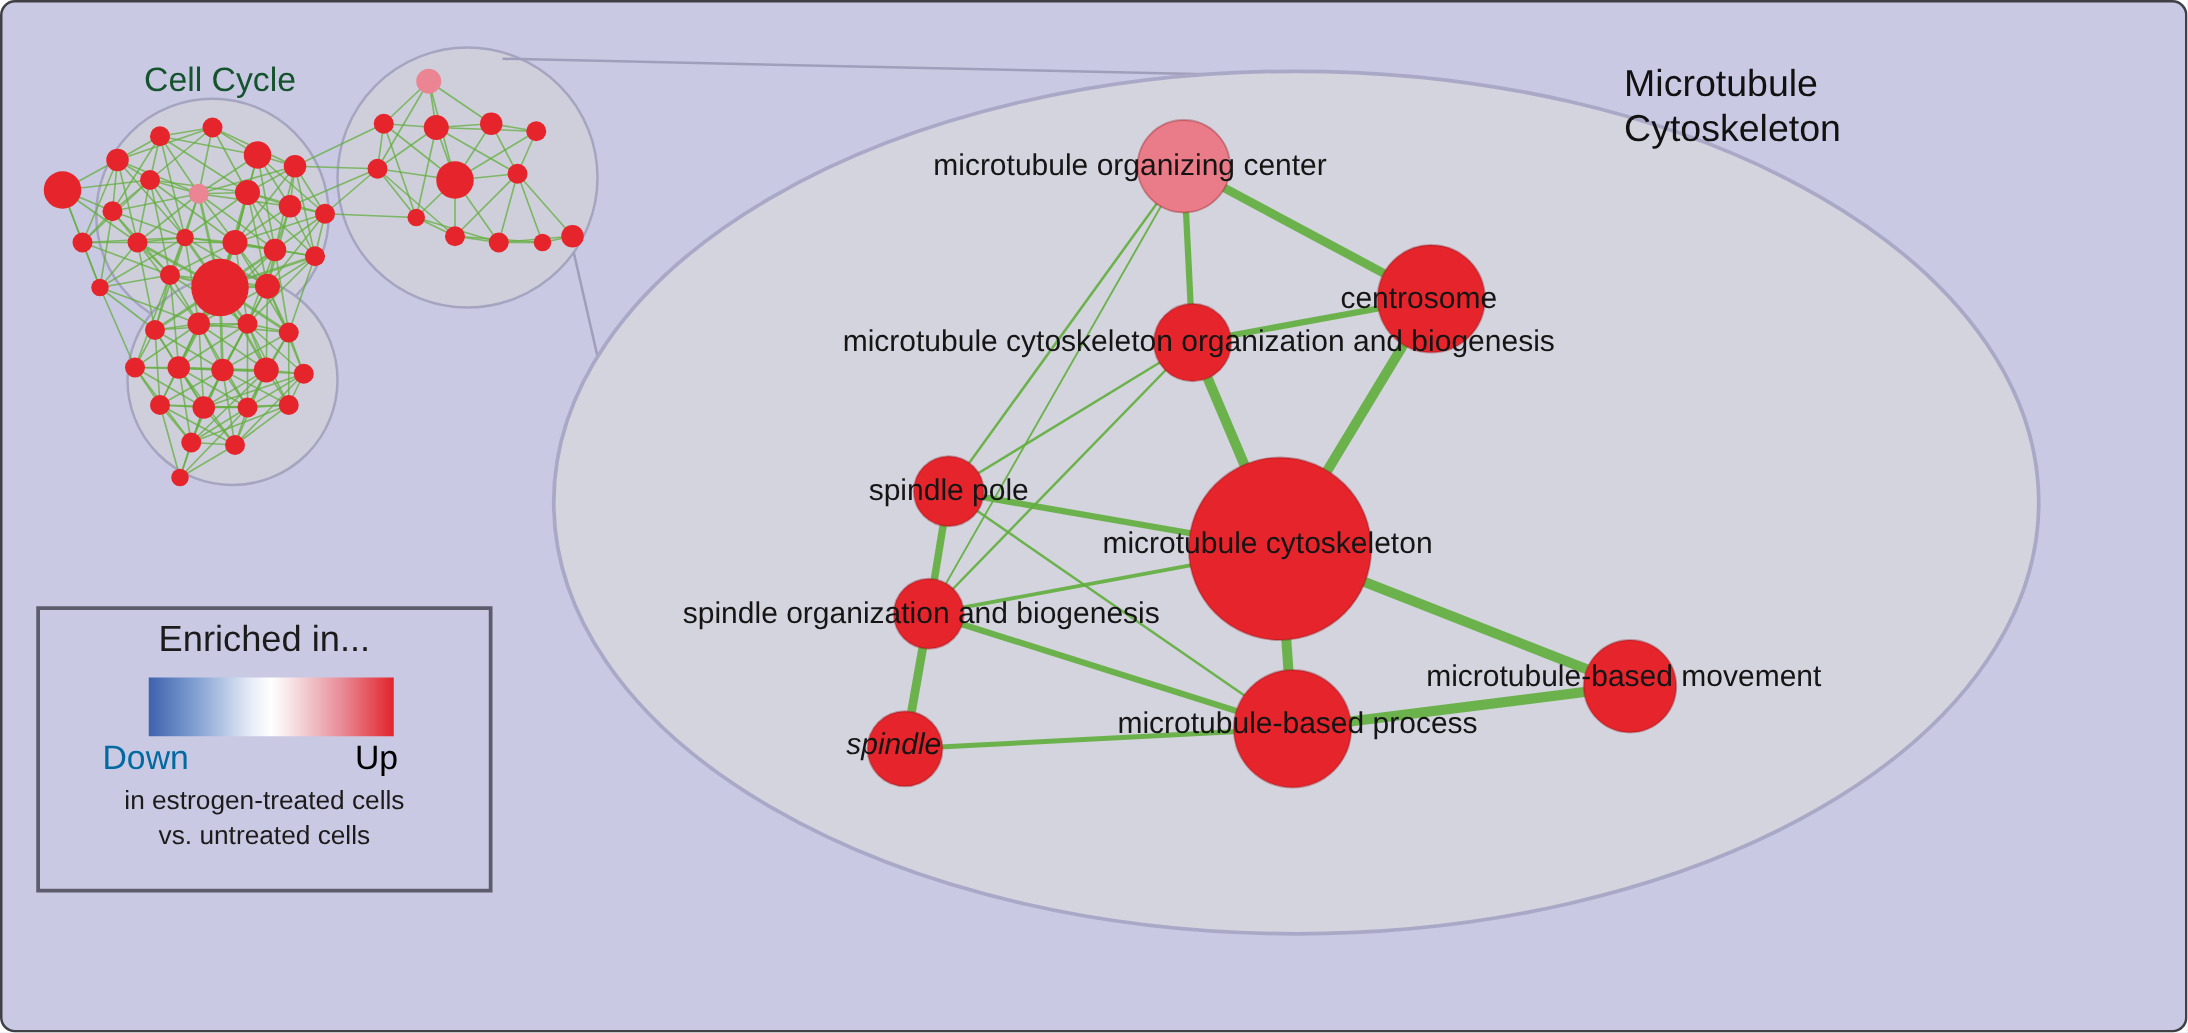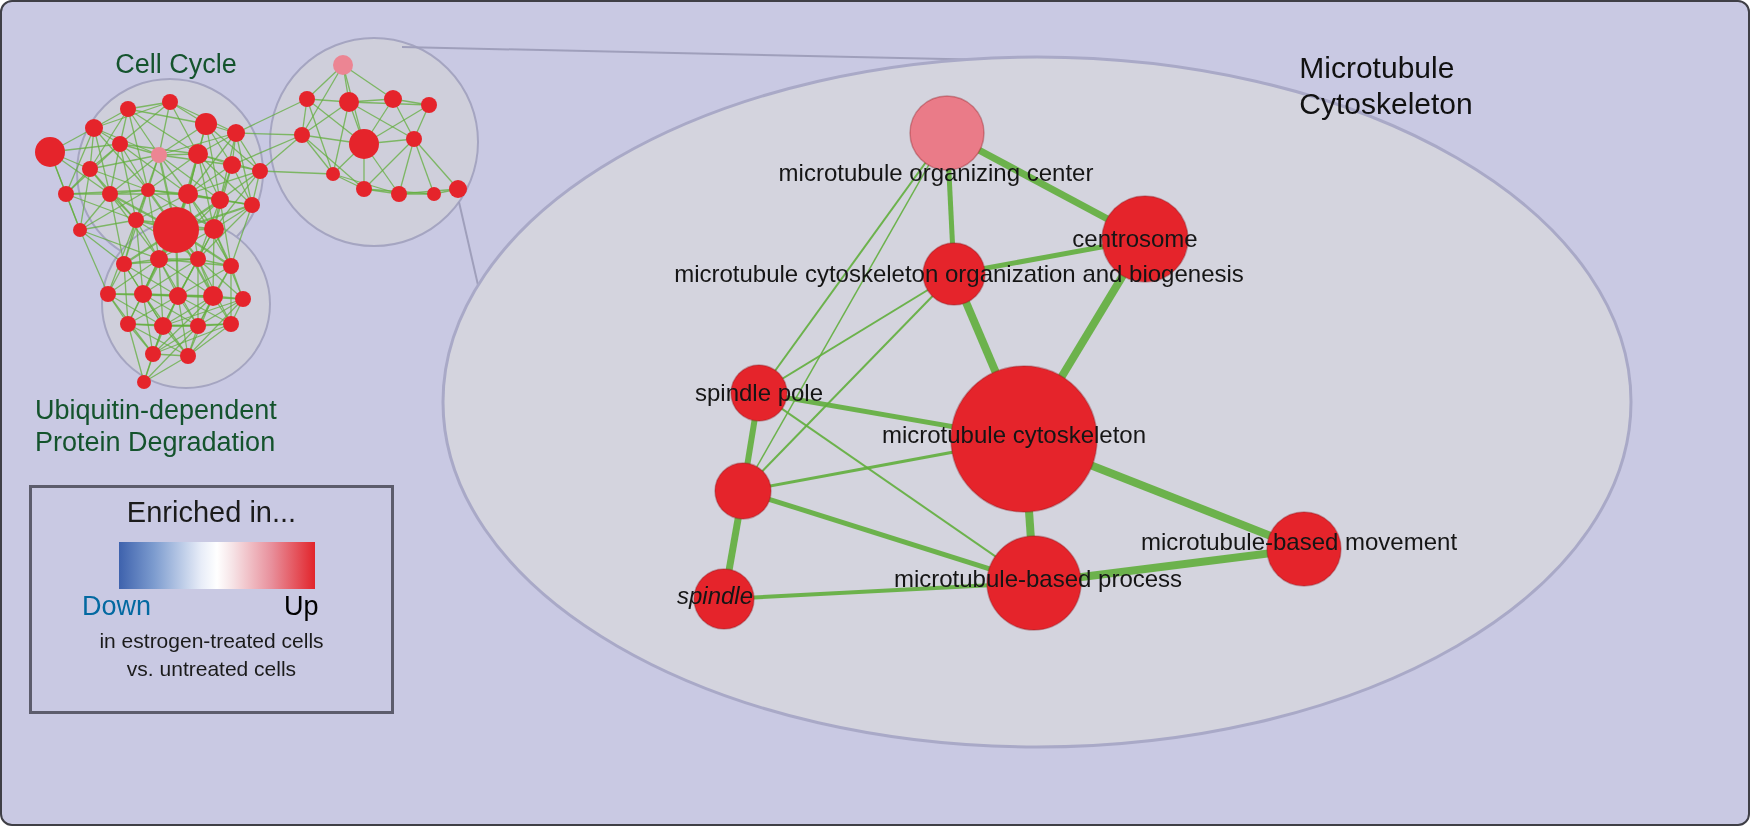--- a/index.html
+++ b/index.html
@@ -399,35 +399,32 @@
       <circle cx="741" cy="489" r="28" fill="#e5242b" stroke="rgba(140,20,25,0.35)" stroke-width="1.5"></circle>
       <circle cx="1302" cy="547" r="37" fill="#e5242b" stroke="rgba(140,20,25,0.35)" stroke-width="1.5"></circle>
       <circle cx="1032" cy="581" r="47" fill="#e5242b" stroke="rgba(140,20,25,0.35)" stroke-width="1.5"></circle>
       <circle cx="722" cy="597" r="30" fill="#e5242b" stroke="rgba(140,20,25,0.35)" stroke-width="1.5"></circle>
     </svg>
 
   <div class="labels">
 
     <div class="gray-label" id="lbl-cell-cycle">Cell Cycle</div>
 
-    <div class="gray-label" id="lbl-ubiquitin">
-      <div>Ubiquitin-dependent</div>
-      <div>Protein Degradation</div>
-    </div>
 
     <div class="detail-title">
       <div>Microtubule</div>
       <div>Cytoskeleton</div>
     </div>
 
-    <div class="node-label" style="left: 934px; top: 131px; margin-top: 40px;">microtubule organizing center</div>
+    <div class="node-label" style="left: 902px; top: 131px;">microtubule organizing center</div>
     <div class="node-label" style="left: 1133px; top: 237px;">centrosome</div>
     <div class="node-label" style="left: 957px; top: 272px;">microtubule cytoskeleton organization and biogenesis</div>
     <div class="node-label" style="left: 757px; top: 391px;">spindle pole</div>
     <div class="node-label" style="left: 1012px; top: 433px;">microtubule cytoskeleton</div>
+    <div class="node-label" style="left: 735px; top: 489px;">spindle organization and biogenesis</div>
     <div class="node-label" style="left: 1297px; top: 540px;">microtubule-based movement</div>
     <div class="node-label" style="left: 1036px; top: 577px;">microtubule-based process</div>
     <div class="node-label" style="left: 713px; top: 594px; font-style: italic;">spindle</div>
 
     <div class="legend">
       <div class="legend-title">Enriched in...</div>
       <div class="legend-gradient"></div>
       <div class="legend-down">Down</div>
       <div class="legend-up">Up</div>
       <div class="legend-cap1">in estrogen-treated cells</div>

